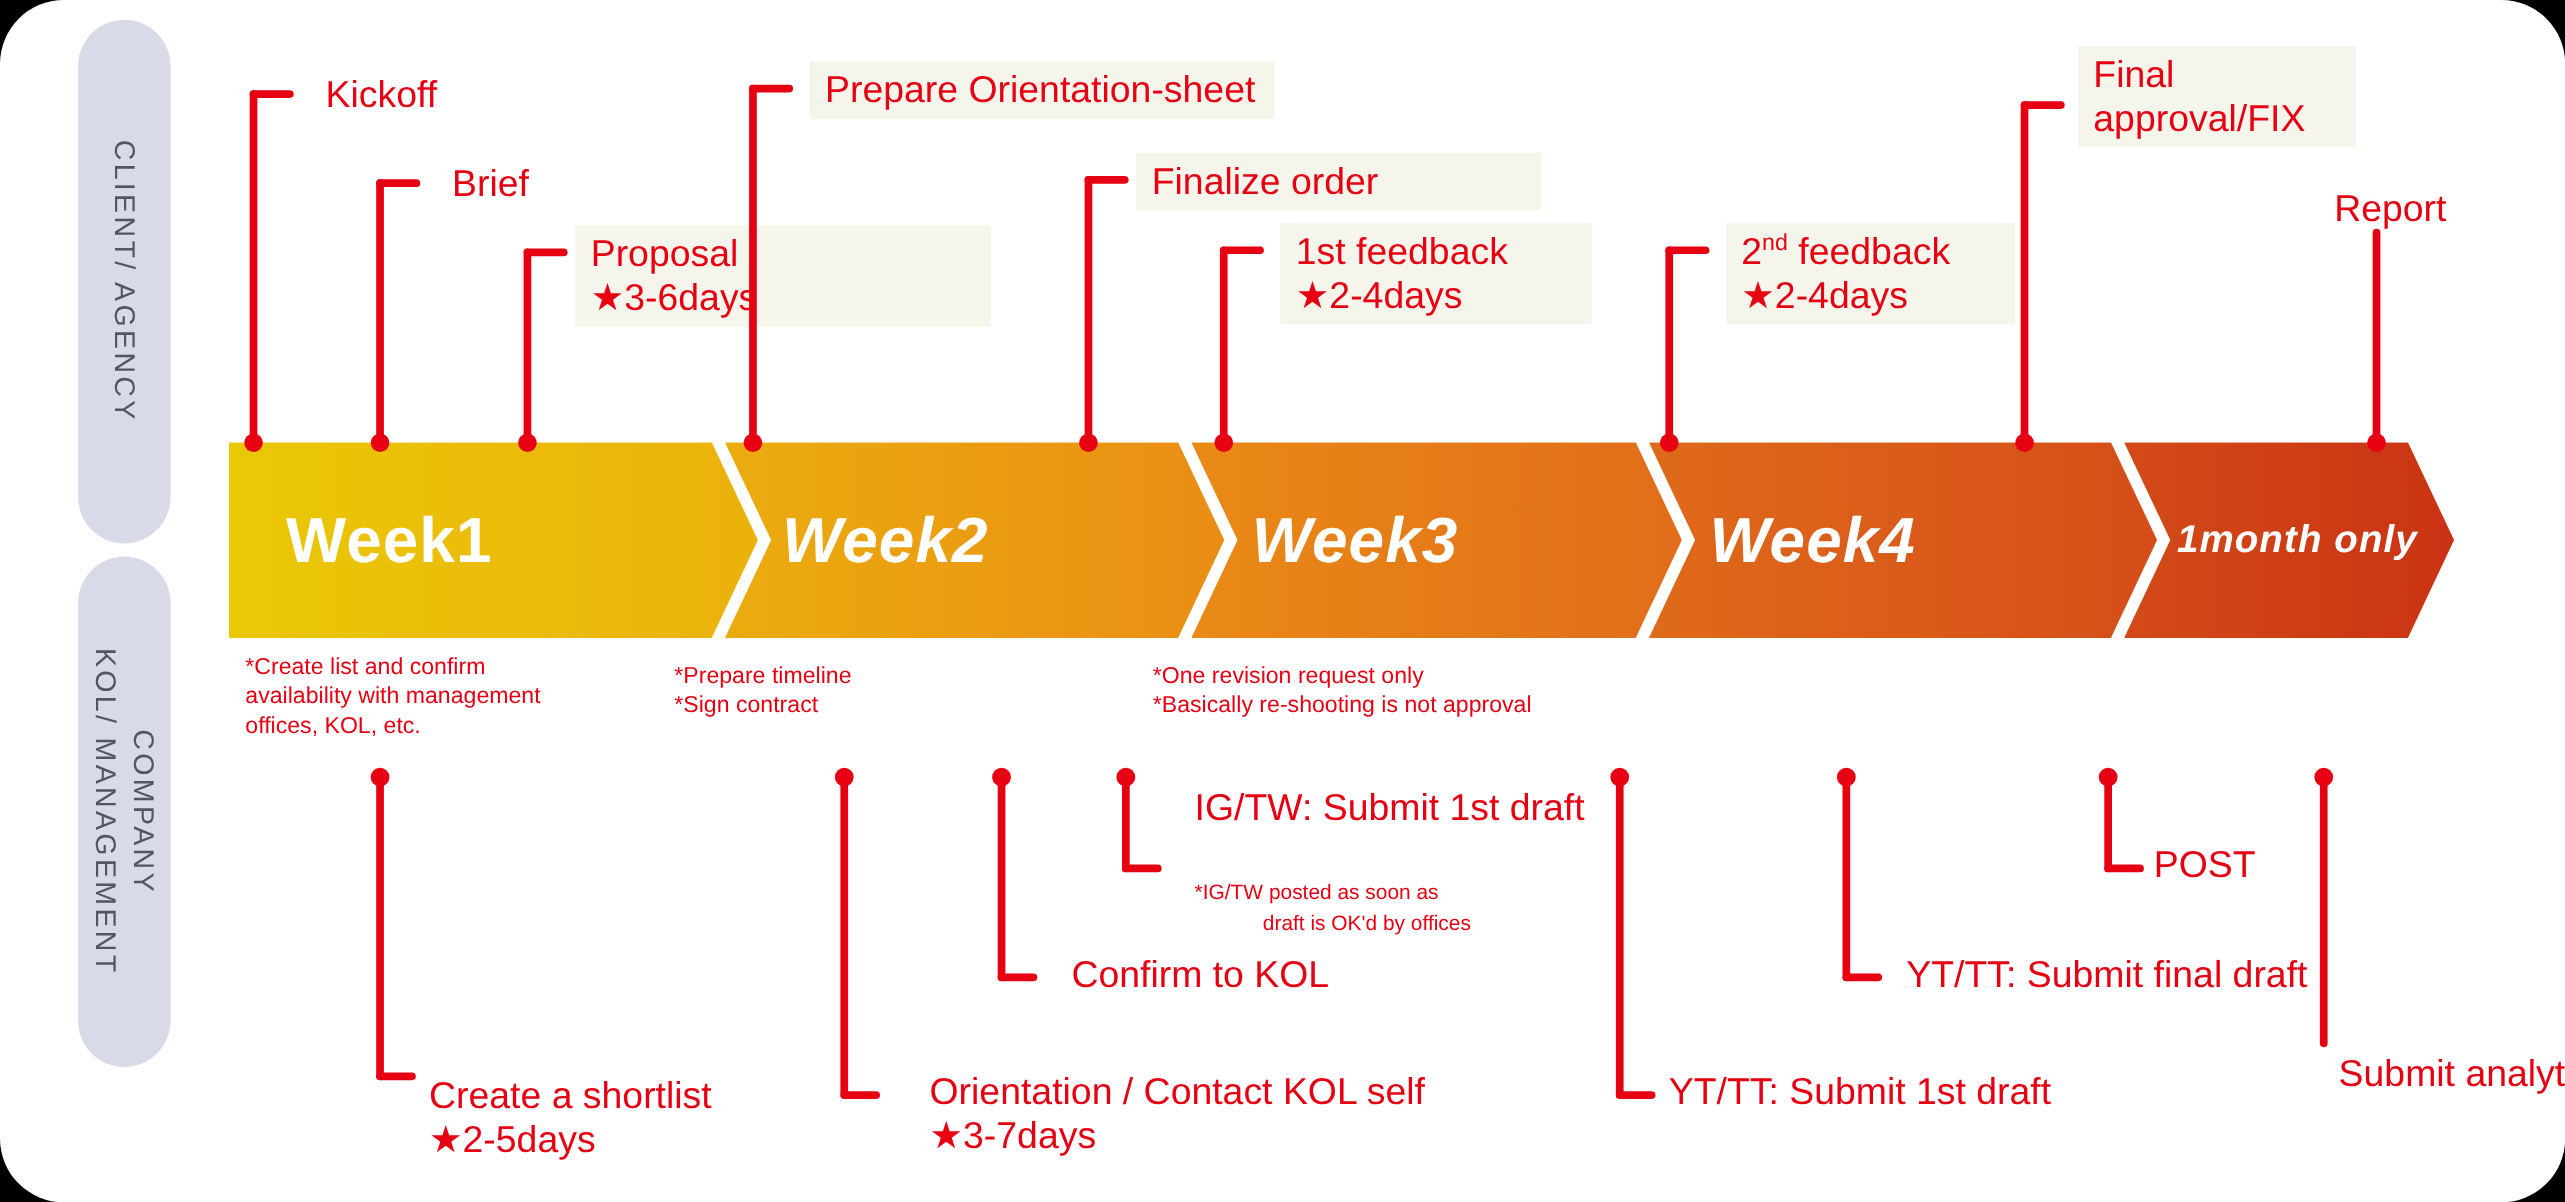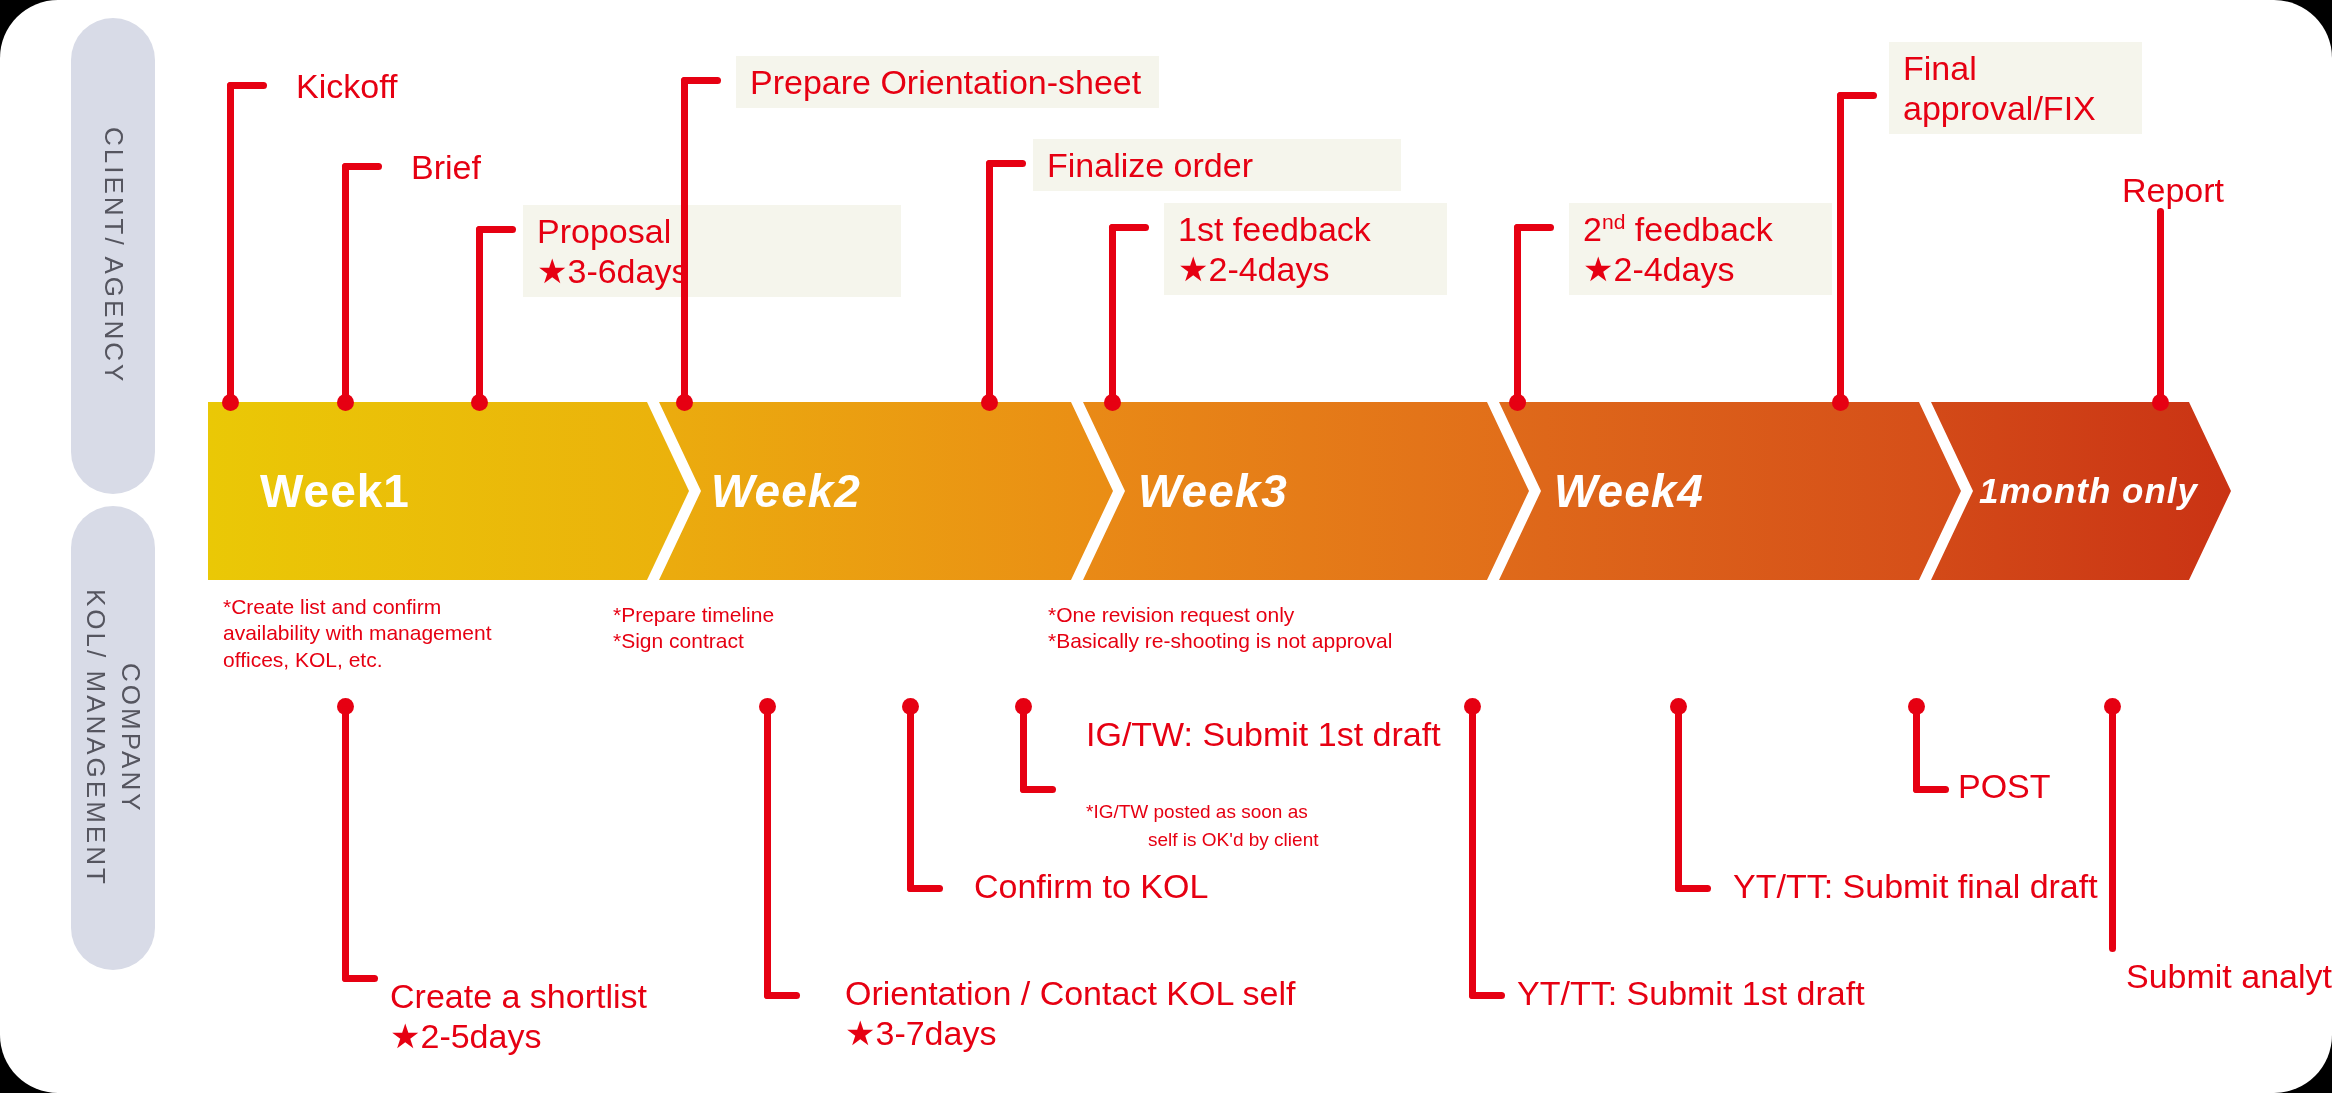--- a/index.html
+++ b/index.html
@@ -12,21 +12,21 @@
         display:flex;align-items:center;justify-content:center;}
   .vtext{writing-mode:vertical-lr;font-size:26px;letter-spacing:3px;color:var(--pill-text);
          font-weight:500;line-height:1.35;text-align:center;}
   .vline{display:block;}
 
   
   .seg{position:absolute;top:402px;height:178px;display:flex;align-items:center;
        box-sizing:border-box;color:#fff;font-weight:700;}
   .seg-first{clip-path:polygon(0 0,calc(100% - 42px) 0,100% 50%,calc(100% - 42px) 100%,0 100%);}
   .seg-mid{clip-path:polygon(0 0,calc(100% - 42px) 0,100% 50%,calc(100% - 42px) 100%,0 100%,42px 50%);font-style:italic;}
-  .wk{font-size:46px;letter-spacing:1px;white-space:nowrap;}
+  .wk{font-size:58px;letter-spacing:1px;white-space:nowrap;}
   .wk-small{font-size:35px;}
 
   
   .dot{position:absolute;width:17px;height:17px;border-radius:50%;background:var(--red);}
   .stem{position:absolute;width:7px;background:var(--red);border-radius:4px;}
   .arm{position:absolute;height:7px;background:var(--red);border-radius:4px;}
   .lbl{position:absolute;color:var(--red);font-size:34px;line-height:1.18;white-space:nowrap;}
   .lbl .line{display:block;}
   .boxed{background:var(--highlight);padding:6px 14px;margin:-6px 0 0 -14px;}
   sup{font-size:0.62em;}
@@ -199,21 +199,21 @@
 
   <div>
     <span class="dot" style="left:1015px;top:698px;"></span>
     <span class="stem" style="left:1020px;top:706px;height:87px;"></span>
     <span class="arm" style="left:1020px;top:786px;width:36px;"></span>
     <div class="lbl" style="left:1086px;top:714px;">
       <span class="line">IG/TW: Submit 1st draft</span>
     </div>
     <div class="foot" style="left:1086px;top:798px;">
       <span>*IG/TW posted as soon as</span>
-      <span class="l2">self is OK'd by client</span>
+      <span class="l2">draft is OK'd by offices</span>
     </div>
   </div>
 
   <div>
     <span class="dot" style="left:1464px;top:698px;"></span>
     <span class="stem" style="left:1469px;top:706px;height:293px;"></span>
     <span class="arm" style="left:1469px;top:992px;width:36px;"></span>
     <div class="lbl" style="left:1517px;top:973px;">
       <span class="line">YT/TT: Submit 1st draft</span>
     </div>

